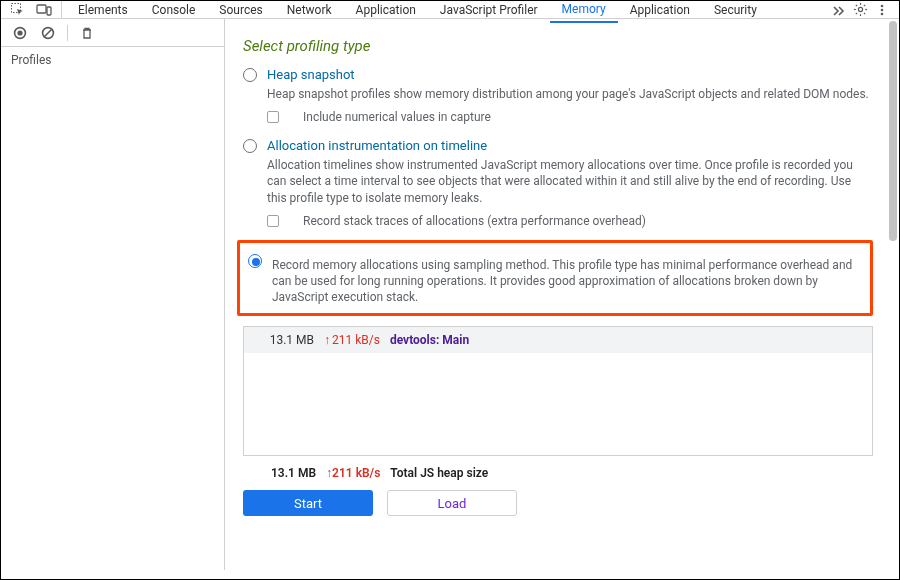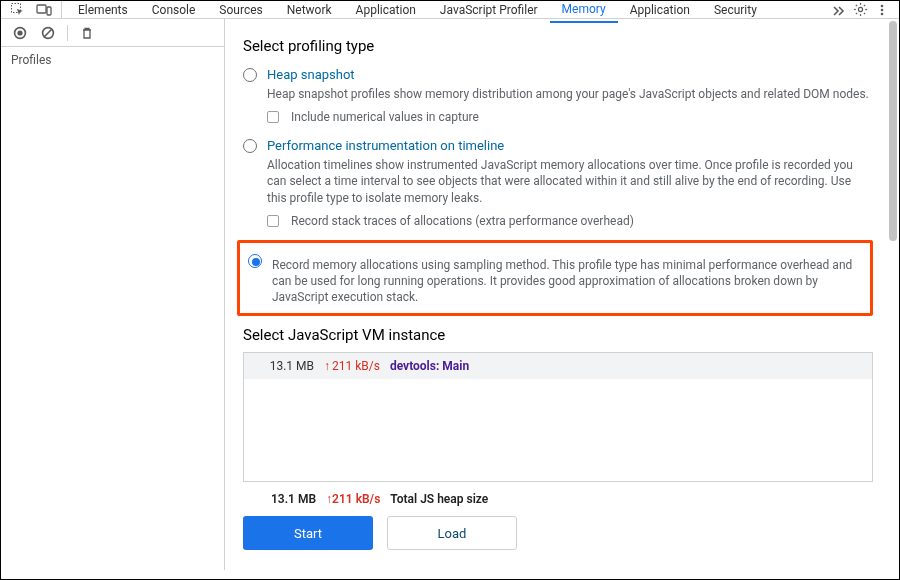--- a/index.html
+++ b/index.html
@@ -81,22 +81,23 @@
   .content {
     flex: 1;
     overflow-y: auto;
     position: relative;
   }
   .content-inner {
     padding: 8px 26px 0 18px;
   }
   .section-title {
     font-size: 15px;
-    color: #000000;
+    color: #4d7c0f;
     margin: 10px 0 8px 0;
+    font-style: italic;
   }
   .opt {
     position: relative;
     padding: 4px 0 10px 24px;
   }
   .opt .radio {
     position: absolute;
     left: 0;
     top: 5px;
     width: 14px;
@@ -123,21 +124,21 @@
   .opt .opt-desc {
     font-size: 12px;
     color: #5f6368;
     margin-top: 4px;
     line-height: 1.35;
   }
   .opt .subopt {
     margin-top: 8px;
     display: flex;
     align-items: center;
-    gap: 12px;
+    gap: 24px;
     color: #5f6368;
   }
   .opt .subopt .cb {
     width: 12px; height: 12px;
     border: 1px solid #9f9f9f;
     border-radius: 2px;
     background: #fff;
   }
   .highlight-box {
     border: 3px solid #ff4300;
@@ -173,34 +174,34 @@
   }
   .summary-row .bold { font-weight: 600; color:#202124; }
   .summary-row .rate-red { color:#d93025; font-weight:600; }
   .btn-row {
     display: flex;
     gap: 14px;
     padding: 4px 0 10px 0;
   }
   .btn {
     width: 130px;
-    height: 34px;
+    height: 26px;
     display: flex;
     align-items: center;
     justify-content: center;
     border-radius: 3px;
     font-size: 13px;
   }
   .btn.primary {
     background: #1a73e8;
     color: #fff;
   }
   .btn.secondary {
     background: #fff;
-    color: #0c4a6e;
+    color: #6d28d9;
     border: 1px solid #cfcfcf;
   }
   
   .fake-scroll {
     position: absolute;
     right: 2px;
     top: 2px;
     width: 10px;
     height: calc(100% - 4px);
   }
@@ -309,36 +310,35 @@
         <div class="opt-title">Heap snapshot</div>
         <div class="opt-desc">Heap snapshot profiles show memory distribution among your page's JavaScript objects and related DOM nodes.</div>
         <div class="subopt">
           <div class="cb"></div>
           <span>Include numerical values in capture</span>
         </div>
       </div>
 
       <div class="opt">
         <div class="radio"></div>
-        <div class="opt-title">Performance instrumentation on timeline</div>
+        <div class="opt-title">Allocation instrumentation on timeline</div>
         <div class="opt-desc">Allocation timelines show instrumented JavaScript memory allocations over time. Once profile is recorded you can select a time interval to see objects that were allocated within it and still alive by the end of recording. Use this profile type to isolate memory leaks.</div>
         <div class="subopt">
           <div class="cb"></div>
           <span>Record stack traces of allocations (extra performance overhead)</span>
         </div>
       </div>
 
       <div class="highlight-box">
         <div class="opt" style="padding-bottom:2px">
           <div class="radio checked"></div>
           <div class="opt-desc">Record memory allocations using sampling method. This profile type has minimal performance overhead and can be used for long running operations. It provides good approximation of allocations broken down by JavaScript execution stack.</div>
         </div>
       </div>
 
-      <div class="section-title">Select JavaScript VM instance</div>
 
       <div class="vm-box">
         <div class="vm-row">
           <div class="vm-size">13.1 MB</div>
           <div class="vm-rate">
             <span class="arrow">↑</span>
             <span class="val">211 kB/s</span>
           </div>
           <div class="vm-name">devtools: Main</div>
         </div>

